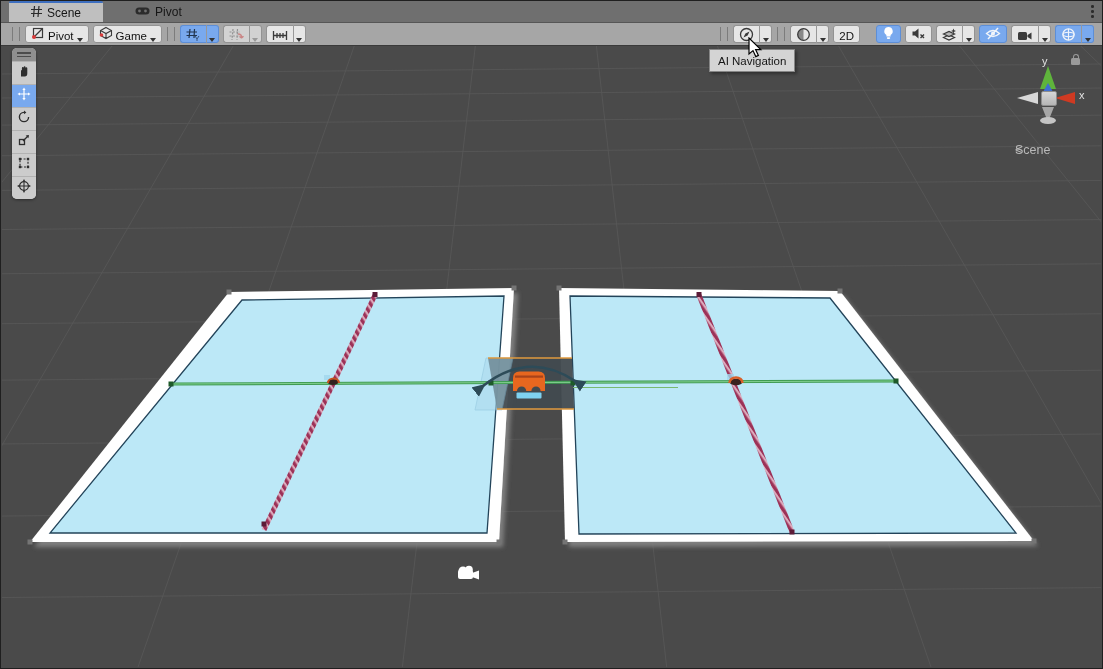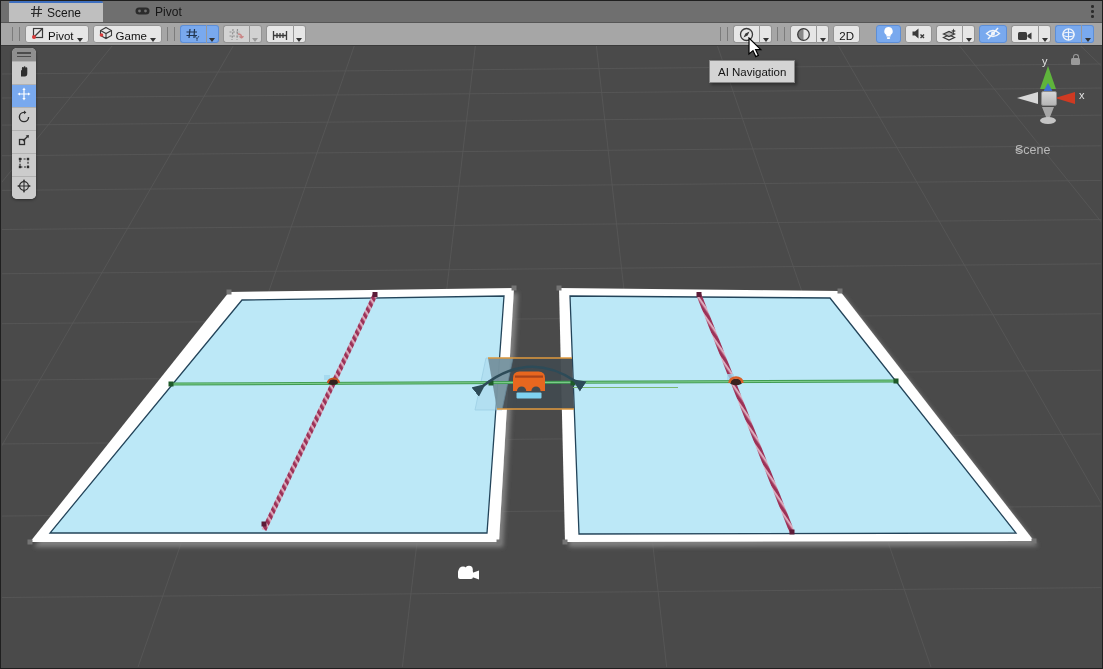--- a/index.html
+++ b/index.html
@@ -50,21 +50,21 @@
   .cube{left:46px;top:40px;width:14px;height:13px;background:linear-gradient(#d6d6d6,#b5b5b5);border:1px solid #8d8d8d;border-radius:2px;z-index:2;}
   .cone-w{left:22px;top:41px;width:0;height:0;border-top:6.5px solid transparent;border-bottom:6.5px solid transparent;border-right:21px solid #d8d8d8;}
   .cone-x{left:60px;top:41px;width:0;height:0;border-top:6.5px solid transparent;border-bottom:6.5px solid transparent;border-right:20px solid #cf3a22;}
   .cone-d{left:47px;top:56px;width:0;height:0;border-left:6px solid transparent;border-right:6px solid transparent;border-top:15px solid #a6a6a6;}
   .cone-db{left:45px;top:66px;width:16px;height:7px;background:#c4c4c4;border-radius:50%;}
   .lockpad{left:76px;top:7px;width:9px;height:7px;background:#9a9a9a;border-radius:1.5px;}
   .lockpad:before{content:"";position:absolute;left:1.5px;top:-4px;width:4px;height:4px;border:1.5px solid #9a9a9a;border-bottom:none;border-radius:3px 3px 0 0;}
   .persp{left:20px;top:92px;color:#b9b9b9;font-size:12.5px;display:flex;gap:5px;}
 
   
-  .tooltip{position:absolute;left:708px;top:59px;height:21px;padding:0 8px;background:#d4d4d4;border:1px solid #868686;box-shadow:2px 2px 3px rgba(0,0,0,.35);display:flex;align-items:center;font-size:11.5px;color:#141414;z-index:10;}
+  .tooltip{position:absolute;left:708px;top:48px;height:21px;padding:0 8px;background:#d4d4d4;border:1px solid #868686;box-shadow:2px 2px 3px rgba(0,0,0,.35);display:flex;align-items:center;font-size:11.5px;color:#141414;z-index:10;}
 
   .cursor{position:absolute;left:747px;top:36px;z-index:11;}
   svg text{font-family:"Liberation Sans",sans-serif;}
 </style>
 </head>
 <body>
 
 <div class="app">
 
   <div class="tabbar">

